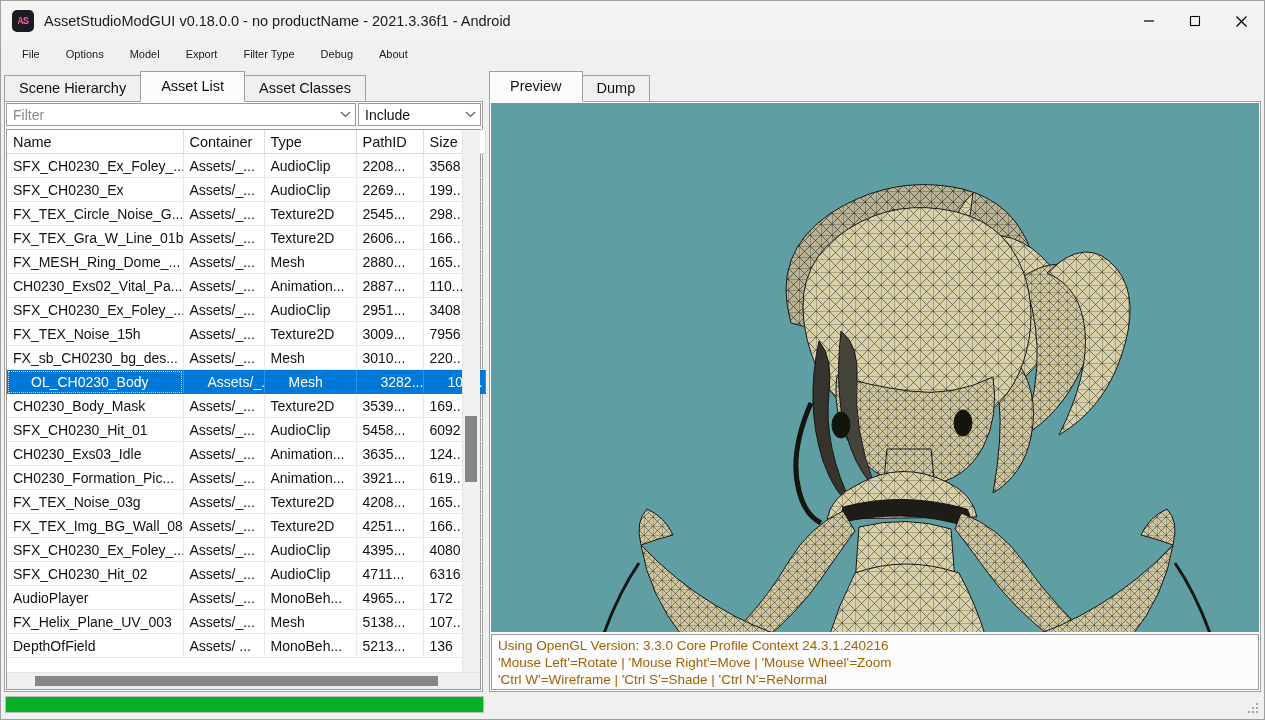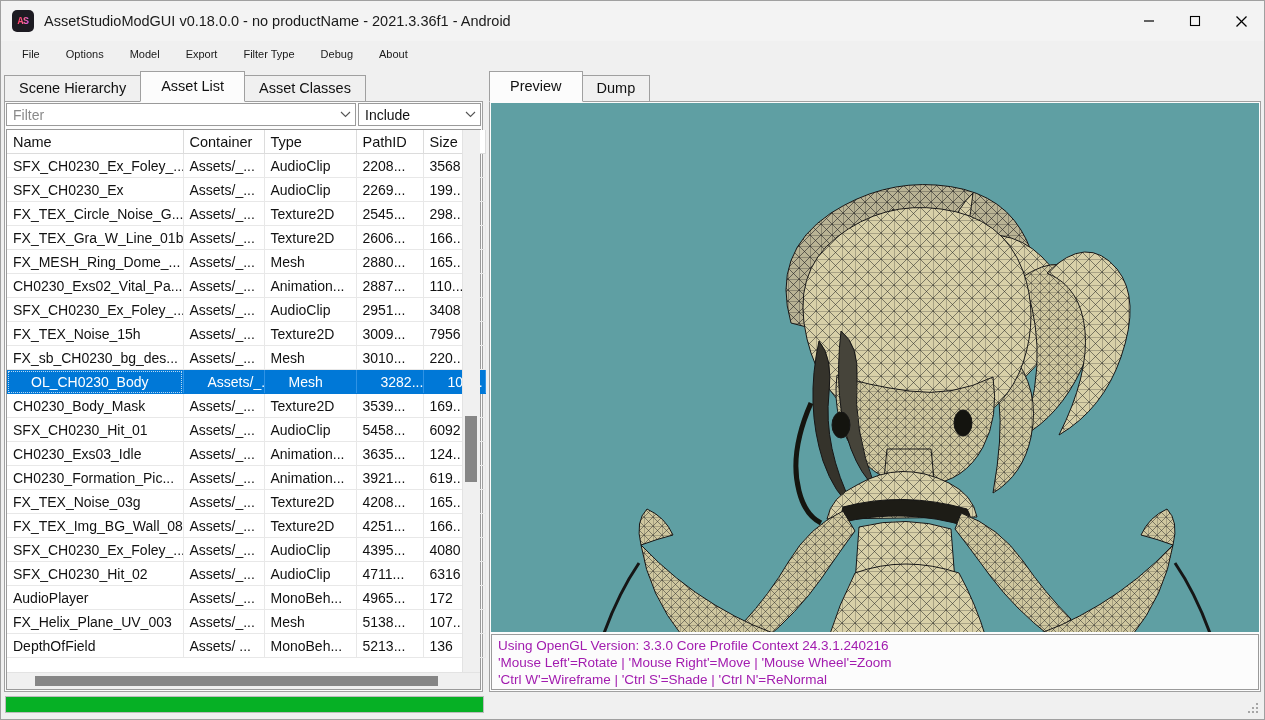--- a/index.html
+++ b/index.html
@@ -275,21 +275,21 @@
   .statusbox {
     flex: 0 0 56px;
     border: 1px solid #9a9a9a;
     border-top: 1px solid #9a9a9a;
     background: #fcfcfc;
     margin-top: 2px;
     padding: 2px 0 0 6px;
     box-sizing: border-box;
   }
   .statusbox div {
-    font-size: 13.5px; color: #a21caf;
+    font-size: 13.5px; color: #a16207;
     line-height: 17px;
     white-space: nowrap;
   }
 
   
   .bottombar {
     flex: 0 0 24px;
     display: flex; align-items: center;
     padding: 0 4px 3px 4px;
     background: #f0f0f0;

